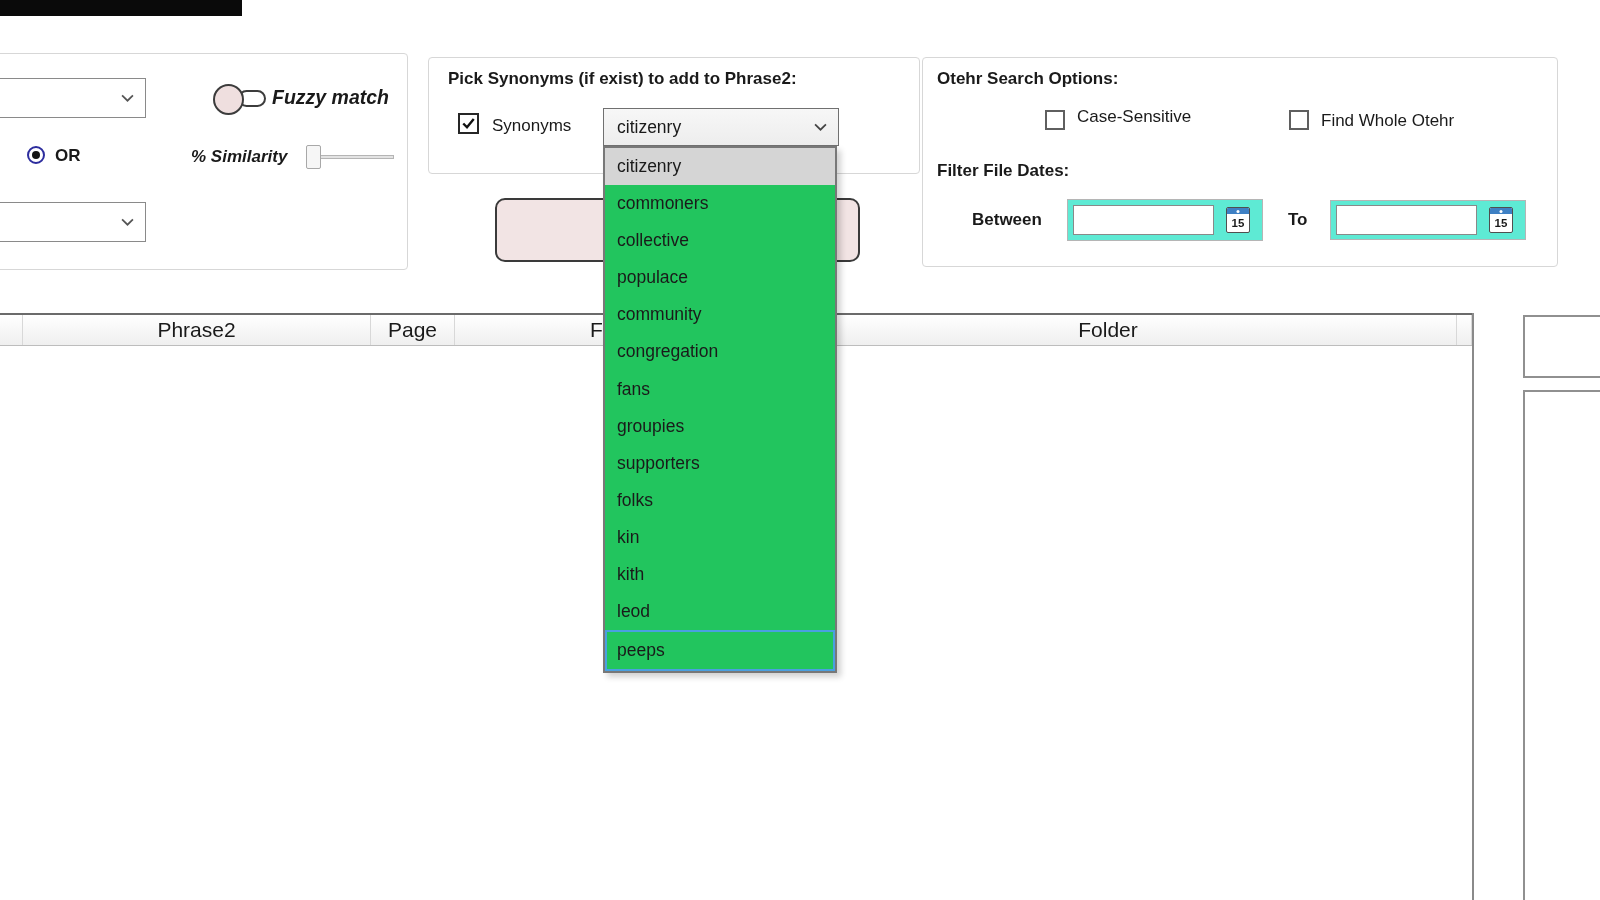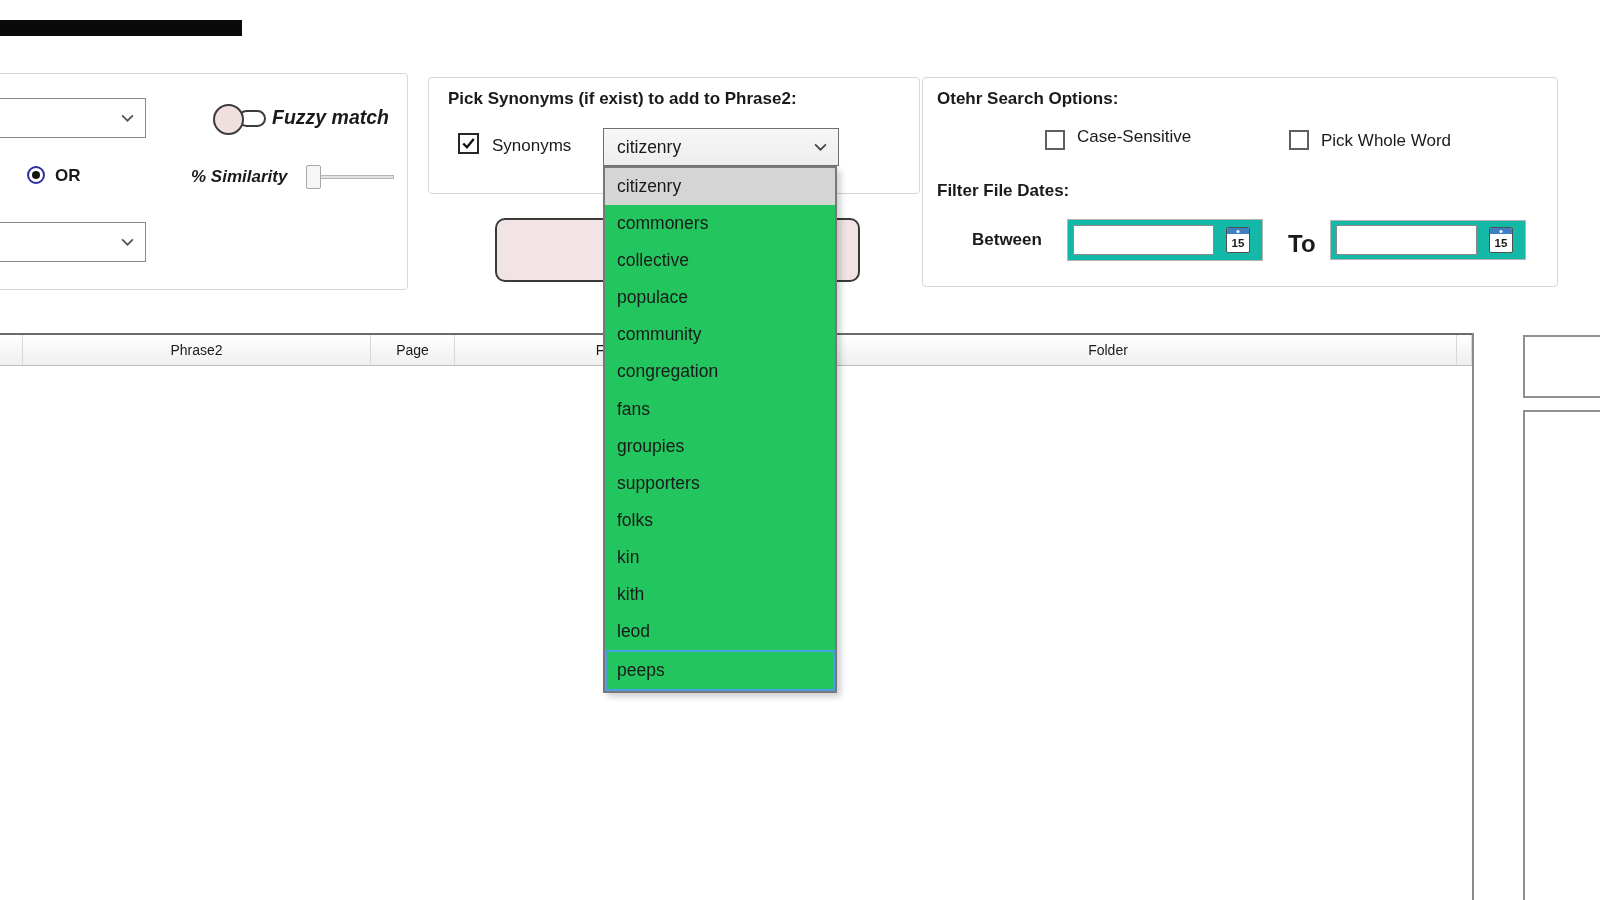--- a/index.html
+++ b/index.html
@@ -1,18 +1,18 @@
 <!DOCTYPE html>
 <html><head>
 <meta charset="utf-8">
 <style>
   html,body{margin:0;padding:0;}
   body{width:1600px;height:900px;overflow:hidden;background:#ffffff;
        font-family:"Liberation Sans", sans-serif;color:#1a1a1a;position:relative;}
-  .abs{position:absolute;margin-top:20px;}
+  .abs{position:absolute;}
   .panel{border:1.5px solid #d7d7d7;border-radius:4px;background:#fff;}
   .ptitle{font-weight:bold;font-size:17px;}
   .combo{background:linear-gradient(#f7f7f7,#ededed);border:1.5px solid #707070;
          display:flex;align-items:center;box-sizing:border-box;}
   .combo.white{background:#fff;border-color:#8a8a8a;}
   .combo .ctext{flex:1;padding-left:13px;font-size:17.5px;}
   .chev{width:13px;height:8px;margin-right:11px;flex:0 0 auto;}
   .cb{background:#fff;box-sizing:border-box;display:flex;align-items:center;justify-content:center;}
   .cb.bold{border:2.5px solid #262626;}
   .cb.thin{border:2px solid #5f5f5f;}
@@ -23,23 +23,23 @@
           display:flex;flex-direction:column;z-index:20;
           box-shadow:4px 4px 6px rgba(0,0,0,0.18);}
   .dd-item{flex:1;display:flex;align-items:center;padding-left:12px;
            font-size:17.5px;box-sizing:border-box;background:#22c55e;}
   .dd-item.sel{background:#d5d5d5;}
   .dd-item.foc{border:2px solid #4aa0e0;padding-left:10px;}
   
   .hdr{display:flex;z-index:2;background:linear-gradient(#ffffff,#efefef);
        border-bottom:1.5px solid #bdbdbd;box-sizing:border-box;}
   .th{display:flex;align-items:center;justify-content:center;
-      border-right:1px solid #d8d8d8;font-size:14px;box-sizing:border-box;height:100%;}
+      border-right:1px solid #d8d8d8;font-size:21px;box-sizing:border-box;height:100%;}
   
-  .dp{border:1.5px solid #b5b5b5;background:#14b8a6;display:flex;align-items:center;box-sizing:border-box;}
+  .dp{border:1.5px solid #b5b5b5;background:#5eead4;display:flex;align-items:center;box-sizing:border-box;}
   .dp .txt{height:30px;width:141px;margin-left:5px;border:1.5px solid #898989;background:#fff;box-sizing:border-box;}
   .dp .calbtn{flex:1;display:flex;align-items:center;justify-content:center;}
   .cal{width:24px;height:26px;border:1.5px solid #4f4f4f;border-radius:2px;background:#fff;
        box-sizing:border-box;display:flex;flex-direction:column;overflow:hidden;}
   .cal .bar{height:6px;background:#3e80c4;position:relative;}
   .cal .bar .dot{position:absolute;left:50%;top:1.5px;width:3px;height:3px;border-radius:50%;
                  background:#fff;transform:translateX(-50%);}
   .cal .num{flex:1;display:flex;align-items:center;justify-content:center;
             font-size:11.5px;font-weight:bold;}
   .sidebox{background:#fff;border:2px solid #909090;box-sizing:border-box;}
@@ -114,39 +114,39 @@
     <div class="dd-item foc">peeps</div>
   </div>
 
 <div class="abs panel" style="left:922px;top:57px;width:634px;height:208px;"></div>
 <div class="abs ptitle" style="left:937px;top:69px;">Otehr Search Options:</div>
 
 <div class="abs cb thin" style="left:1045px;top:110px;width:20px;height:20px;"></div>
 <div class="abs lbl" style="left:1077px;top:107px;">Case-Sensitive</div>
 
 <div class="abs cb thin" style="left:1289px;top:110px;width:20px;height:20px;"></div>
-<div class="abs lbl" style="left:1321px;top:111px;">Pick Whole Word</div>
+<div class="abs lbl" style="left:1321px;top:111px;">Find Whole Otehr</div>
 
 <div class="abs ptitle" style="left:937px;top:161px;">Filter File Dates:</div>
 
 <div class="abs blbl" style="left:972px;top:210px;text-align:center;">Between</div>
 
 <div class="abs dp" style="left:1067px;top:199px;width:196px;height:42px;">
   <div class="txt"></div>
   <div class="calbtn">
     <div class="cal">
       <div class="bar">
           <div class="dot"></div>
         </div>
       <div class="num">15</div>
     </div>
   </div>
 </div>
 
-<div class="abs blbl" style="left:1288px;top:210px;font-size:24px;">To</div>
+<div class="abs blbl" style="left:1288px;top:210px;font-size:17px;">To</div>
 
 <div class="abs dp" style="left:1330px;top:200px;width:196px;height:40px;">
   <div class="txt"></div>
   <div class="calbtn">
     <div class="cal">
       <div class="bar">
           <div class="dot"></div>
         </div>
       <div class="num">15</div>
     </div>

